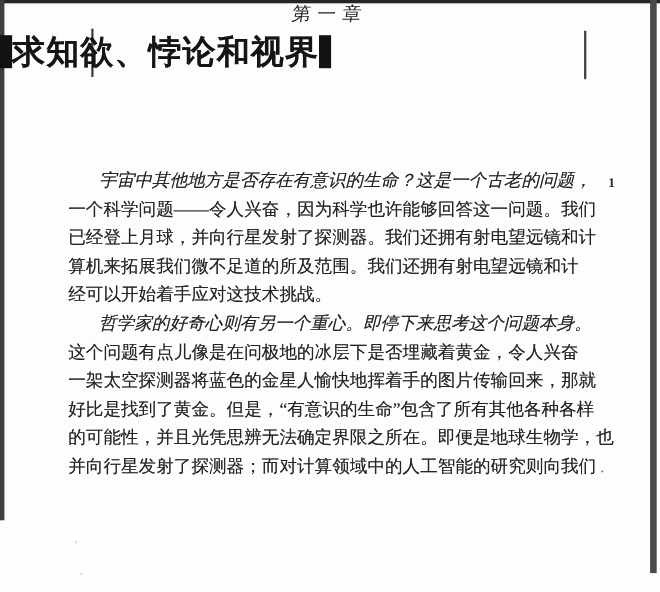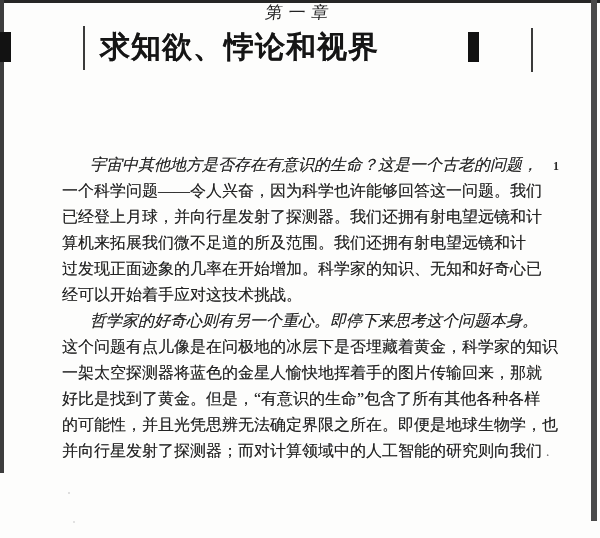--- a/index.html
+++ b/index.html
@@ -38,22 +38,22 @@
   
   .chapter{
     position:absolute;left:0;top:1px;width:600px;
     text-align:center;
     font-size:17px;letter-spacing:6px;
     transform:skewX(-8deg);
     color:#222;
   }
   
   .title-row{
-    position:absolute;left:0;top:29px;width:479px;height:36px;
-    display:flex;align-items:center;justify-content:space-between;gap:0;
+    position:absolute;left:0;top:29px;width:568px;height:36px;
+    display:flex;align-items:center;justify-content:flex-start;gap:0;
   }
   .tbar{
     display:inline-block;width:11px;height:30px;background:#121212;
   }
   .title{
     margin:0;font-size:30px;font-weight:700;letter-spacing:1px;
     color:#151515;white-space:nowrap;
     text-shadow:0 0 0.5px rgba(0,0,0,.55);
   }
   
@@ -103,24 +103,23 @@
     <span class="tbar"></span>
   </div>
 
   <div class="pagenum">1</div>
 
   <div class="bodytext">
     <div class="line indent">宇宙中其他地方是否存在有意识的生命？这是一个古老的问题，</div>
     <div class="line">一个科学问题——令人兴奋，因为科学也许能够回答这一问题。我们</div>
     <div class="line">已经登上月球，并向行星发射了探测器。我们还拥有射电望远镜和计</div>
     <div class="line">算机来拓展我们微不足道的所及范围。我们还拥有射电望远镜和计</div>
-    <div class="line">过发现正面迹象的几率在开始增加。科学家的知识、无知和好奇心已</div>
     <div class="line">经可以开始着手应对这技术挑战。</div>
     <div class="line indent">哲学家的好奇心则有另一个重心。即停下来思考这个问题本身。</div>
-    <div class="line">这个问题有点儿像是在问极地的冰层下是否埋藏着黄金，科学家的知识</div>
+    <div class="line">这个问题有点儿像是在问极地的冰层下是否埋藏着黄金，令人兴奋</div>
     <div class="line">一架太空探测器将蓝色的金星人愉快地挥着手的图片传输回来，那就</div>
     <div class="line">好比是找到了黄金。但是，“有意识的生命”包含了所有其他各种各样</div>
     <div class="line">的可能性，并且光凭思辨无法确定界限之所在。即便是地球生物学，也</div>
     <div class="line"><span>并向行星发射了探测器；而对计算领域中的人工智能的研究则向我们</span><span class="trail">.</span></div>
   </div>
 
   <div class="speck s1"></div>
   <div class="speck s2"></div>
   <div class="speck s3"></div>
 

